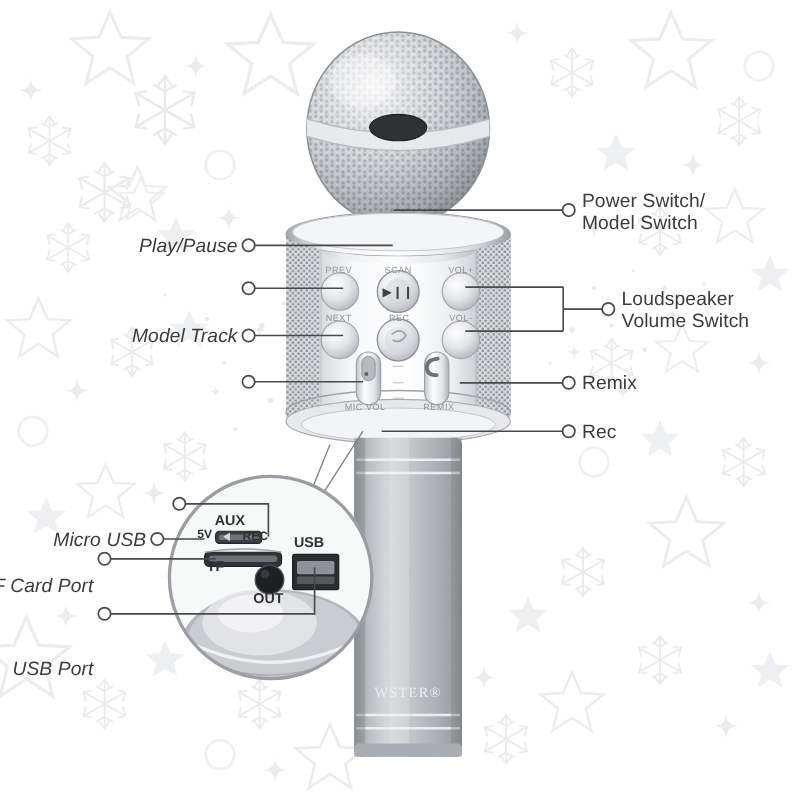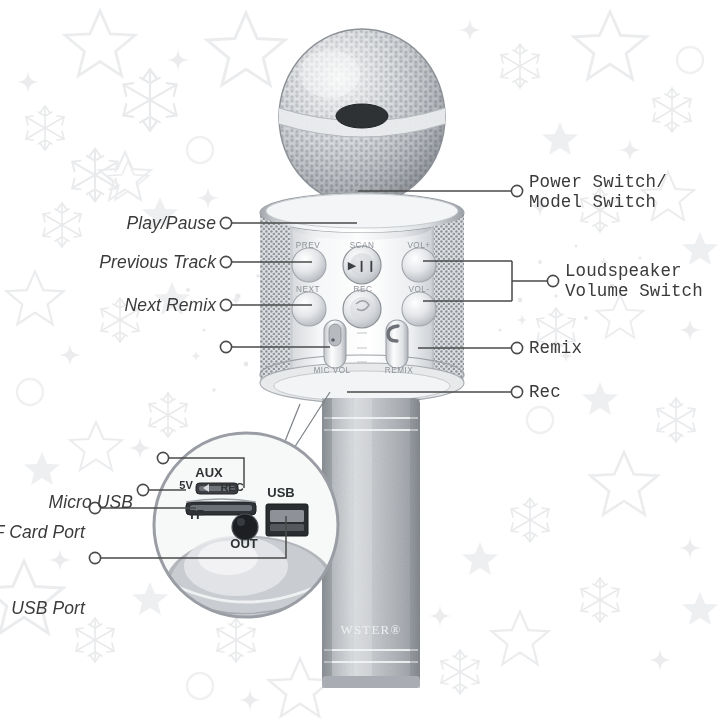--- a/index.html
+++ b/index.html
@@ -20,21 +20,21 @@
   .lbl{
     position:absolute;
     color:#3b3b3b;
     font-size:17.5px;
     line-height:20px;
     letter-spacing:.1px;
     white-space:pre;
     font-family:"Liberation Sans", sans-serif;
   }
   .lbl.r{text-align:right;font-style:italic;}
-  .lbl.l{text-align:left;font-family:Liberation Mono, monospace;}
+  .lbl.l{text-align:left;}
 </style>
 </head>
 <body>
 
 <div id="stage">
 
   <svg id="bg" viewBox="0 0 720 720">
     <defs>
       <g id="wm-snowflake">
         <g stroke="#e9eaec" stroke-width="1.6" fill="none" stroke-linecap="round">
@@ -409,26 +409,25 @@
         <circle cx="517" cy="392" r="5.6" fill="#ffffff" stroke="#4a4a4a" stroke-width="1.6"></circle>
         <circle cx="163" cy="458" r="5.6" fill="#ffffff" stroke="#4a4a4a" stroke-width="1.6"></circle>
         <circle cx="143" cy="490" r="5.6" fill="#ffffff" stroke="#4a4a4a" stroke-width="1.6"></circle>
         <circle cx="95" cy="508" r="5.6" fill="#ffffff" stroke="#4a4a4a" stroke-width="1.6"></circle>
         <circle cx="95" cy="558" r="5.6" fill="#ffffff" stroke="#4a4a4a" stroke-width="1.6"></circle>
       </g>
   </svg>
 
   <div id="labels">
       <div class="lbl r" style="top: 213px; right: 504px;">Play/Pause</div>
-      <div class="lbl r" style="top: 252px; right: 504px;">Previous Track</div>
-      <div class="lbl r" style="top: 295px; right: 504px;">Next Remix</div>
+      <div class="lbl r" style="top: 295px; right: 504px;">Model Track</div>
       <div class="lbl l" style="top: 172px; left: 529px;">Power Switch/
 Model Switch</div>
       <div class="lbl l" style="top: 261px; left: 565px;">Loudspeaker
 Volume Switch</div>
       <div class="lbl l" style="top: 338px; left: 529px;">Remix</div>
       <div class="lbl l" style="top: 382px; left: 529px;">Rec</div>
-      <div class="lbl r" style="top: 480px; right: 587px; margin-top: 12px;">Micro USB</div>
+      <div class="lbl r" style="top: 480px; right: 587px;">Micro USB</div>
       <div class="lbl r" style="top: 522px; right: 635px;">TF Card Port</div>
       <div class="lbl r" style="top: 598px; right: 635px;">USB Port</div>
     </div>
 
 </div>
 
 </body></html>

